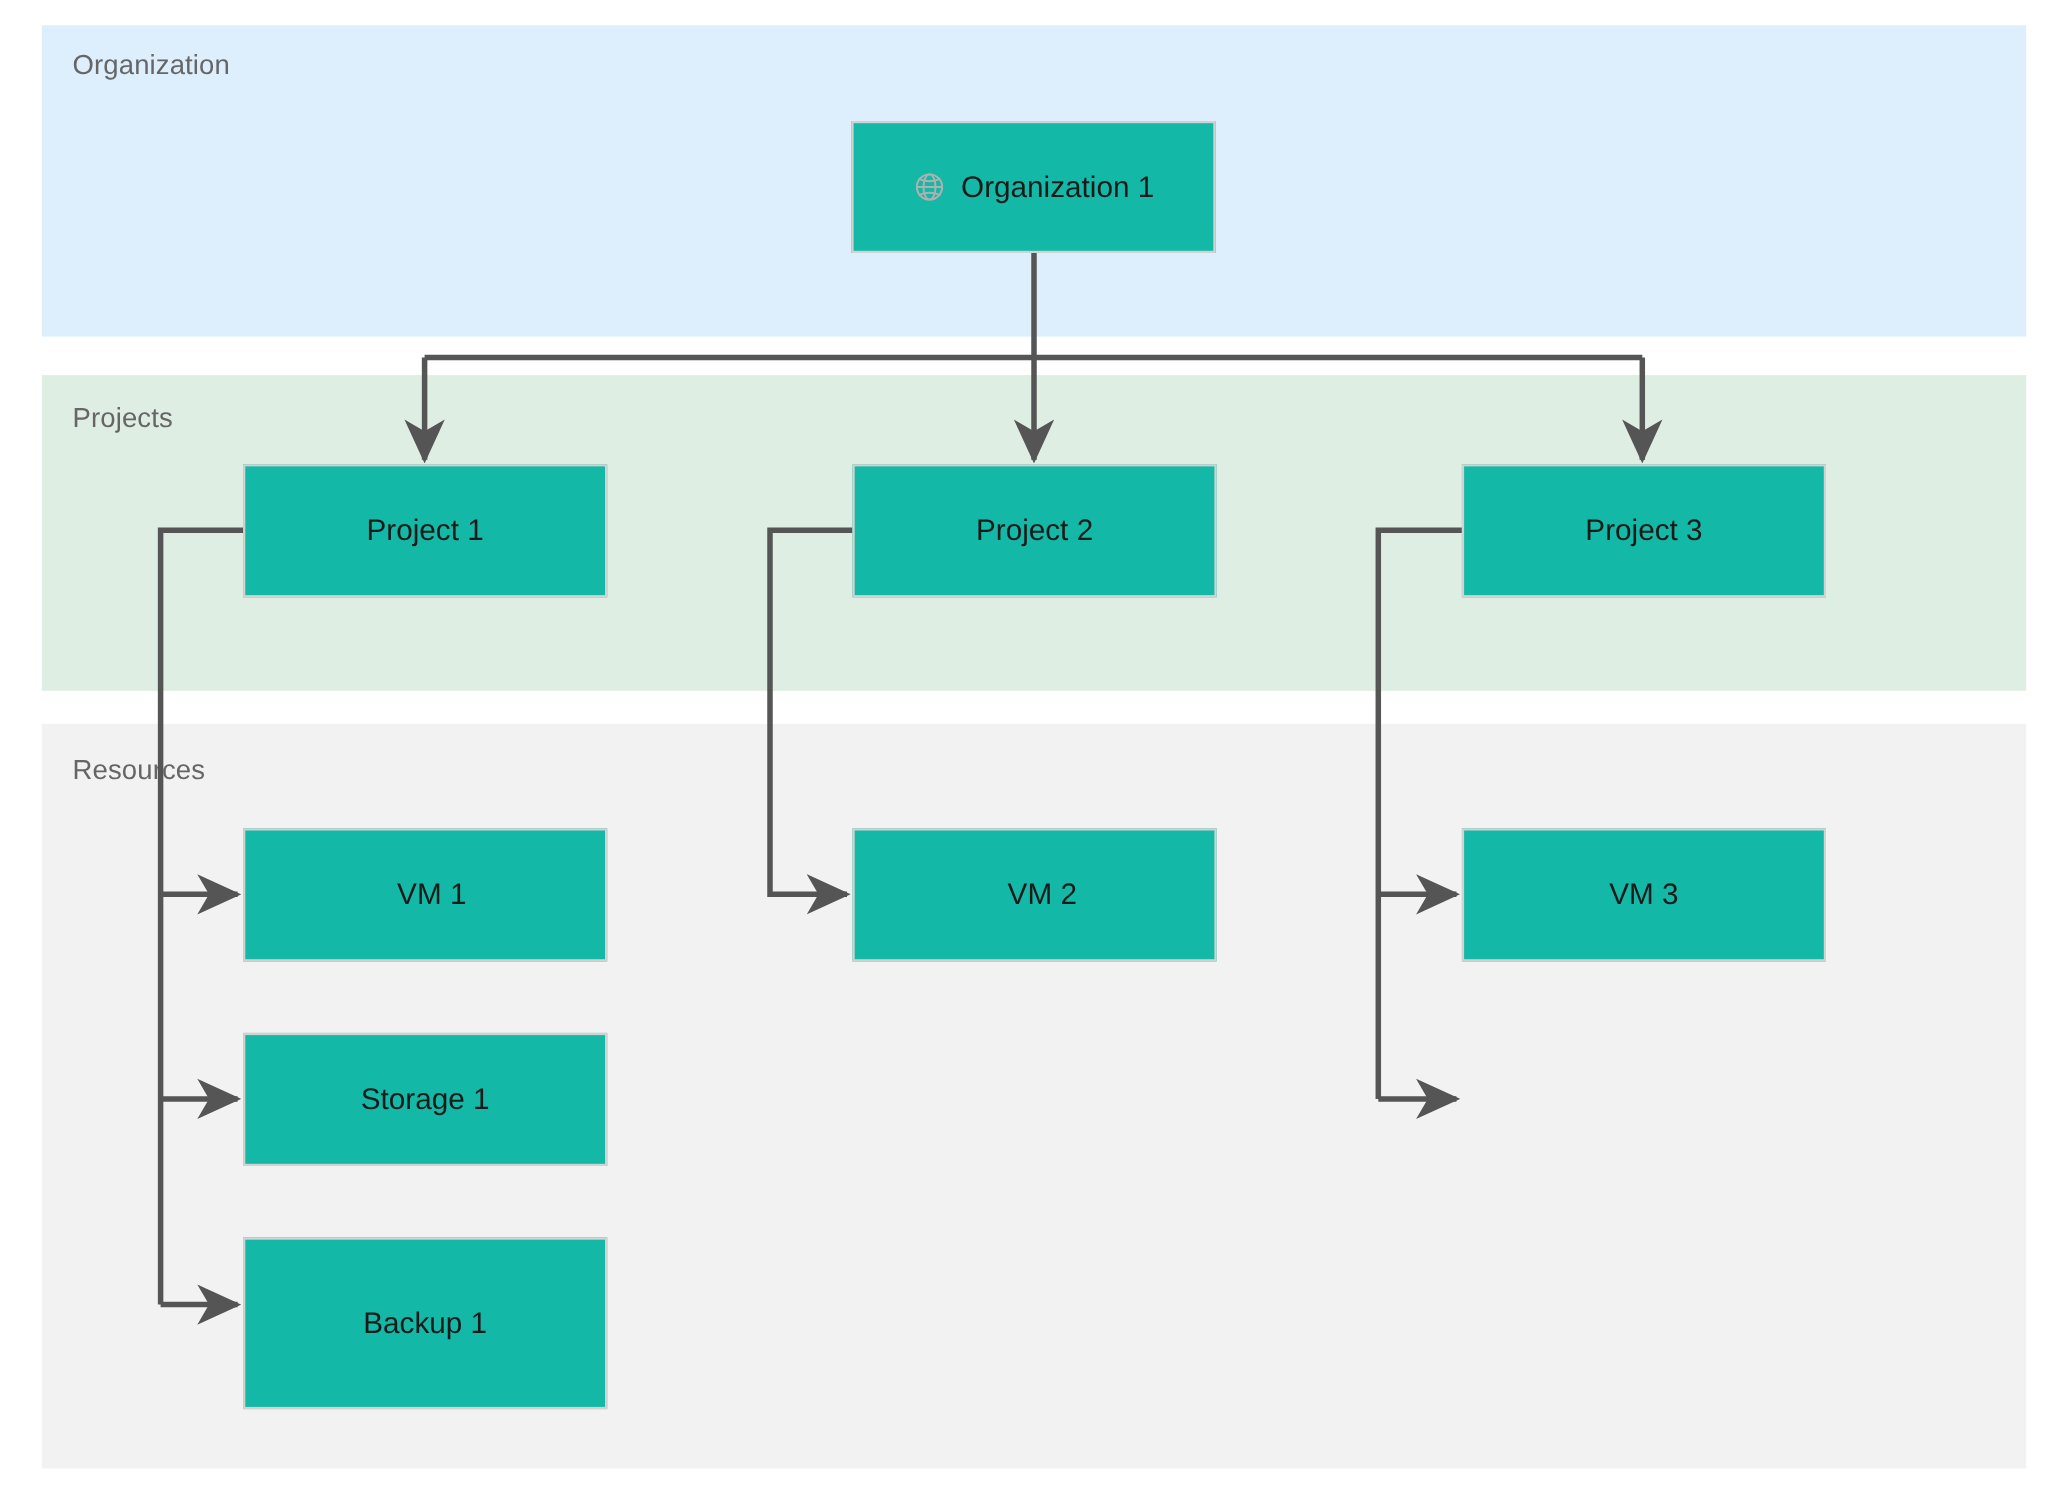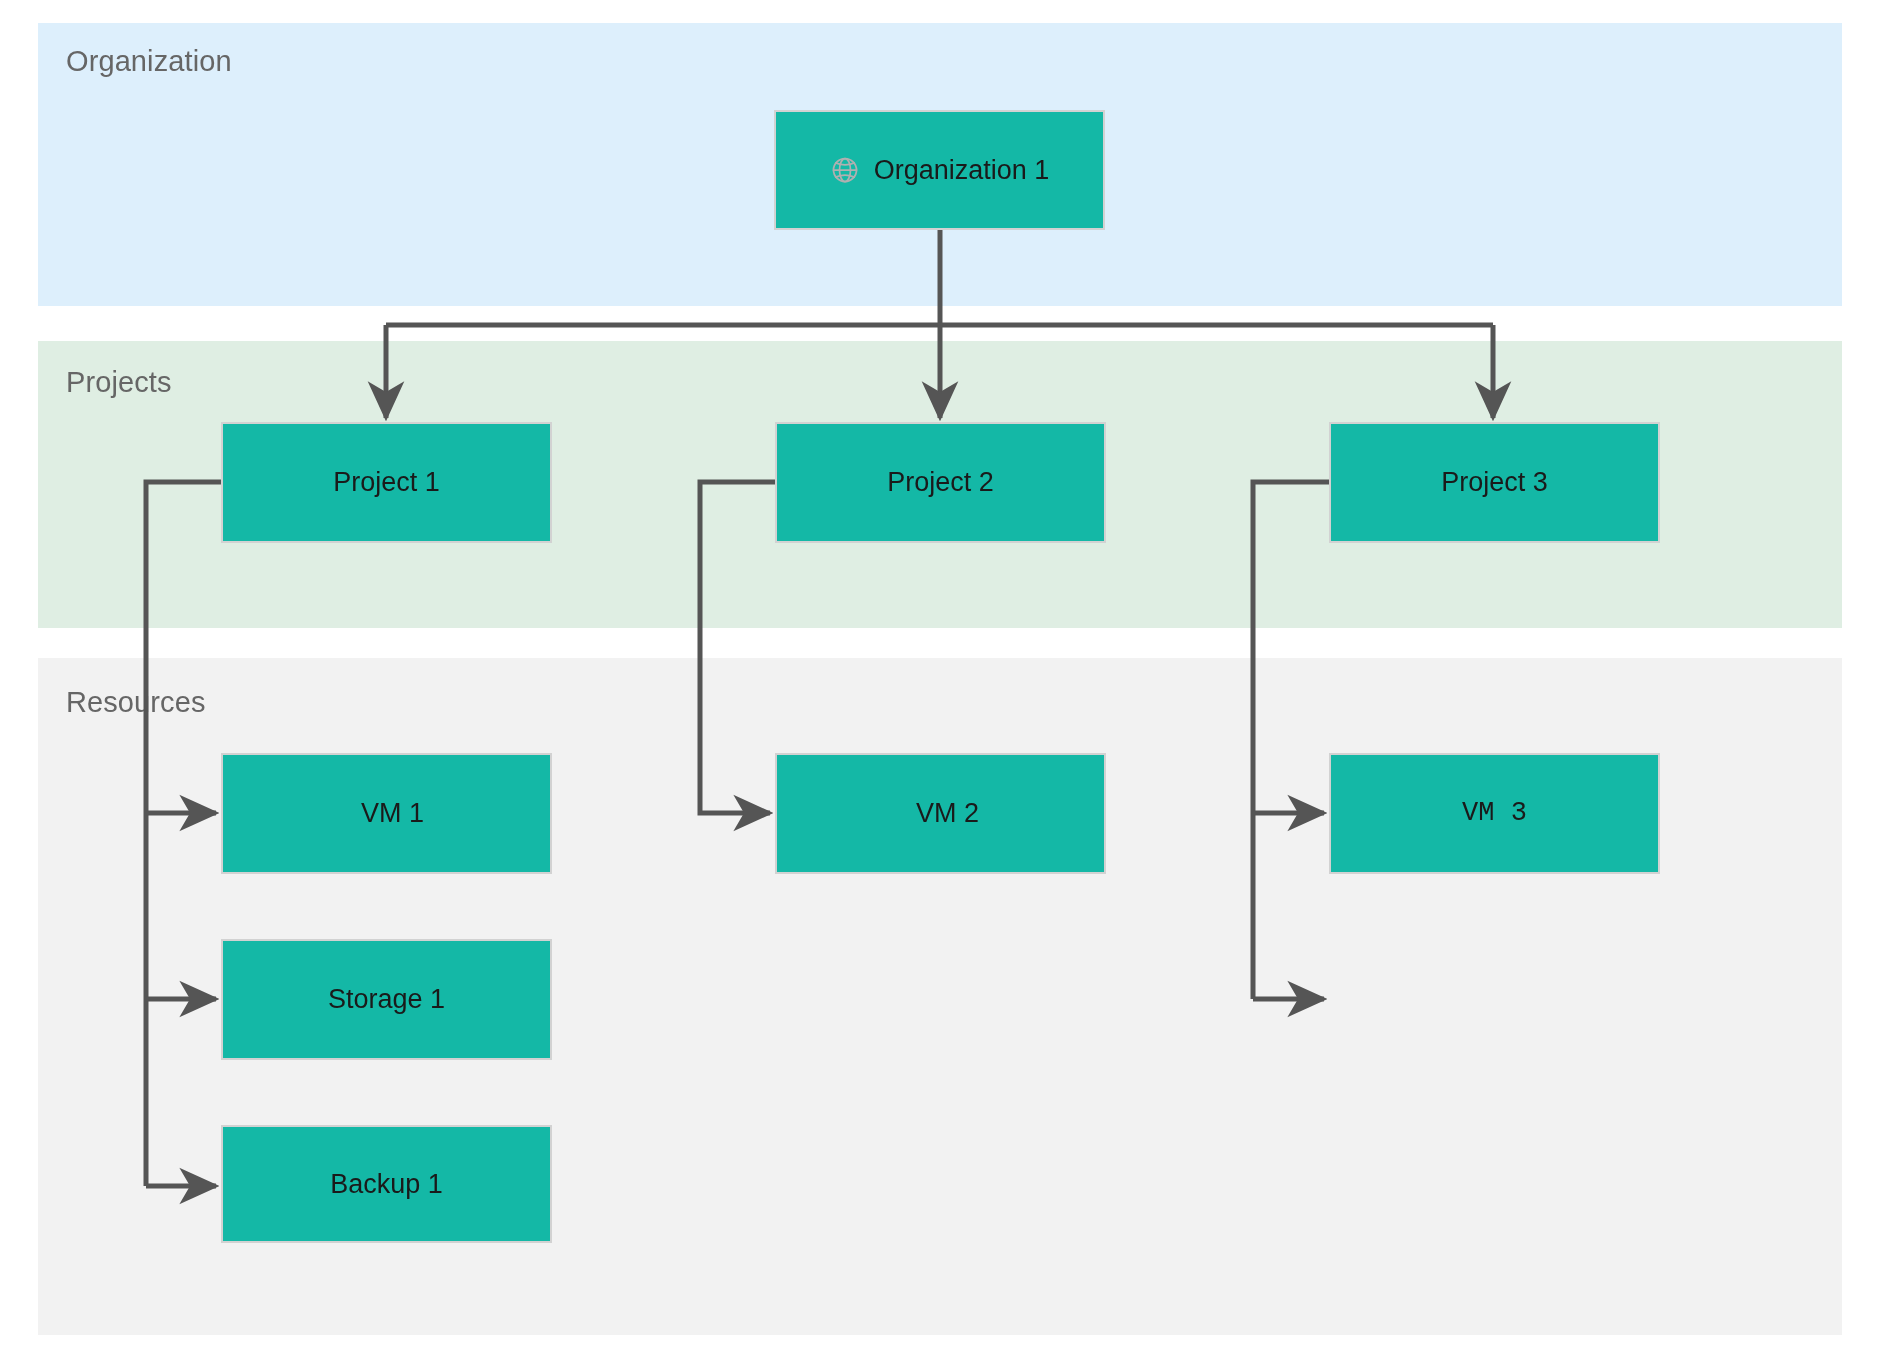--- a/index.html
+++ b/index.html
@@ -33,21 +33,21 @@
     background: #dfeee3;
   }
   .band-resources {
     left: 38px;  top: 658px;
     width: 1804px; height: 677px;
     background: #f2f2f2;
   }
   .band-label {
     position: absolute;
     color: #666666;
-    font-size: 29px;
+    font-size: 25px;
     line-height: 1;
     white-space: nowrap;
     letter-spacing: 0.1px;
   }
   .lbl-organization { left: 66px; top: 47px; }
   .lbl-projects     { left: 66px; top: 368px; }
   .lbl-resources    { left: 66px; top: 688px; }
 
   
   #connectors {
@@ -79,26 +79,26 @@
     gap: 14px;
   }
   .globe-icon { display: inline-block; width: 30px; height: 30px; flex: 0 0 auto; }
 
   .node-p1 { left: 221px;  top: 422px; width: 331px; height: 121px; }
   .node-p2 { left: 775px;  top: 422px; width: 331px; height: 121px; }
   .node-p3 { left: 1329px; top: 422px; width: 331px; height: 121px; }
 
   .node-vm1 { left: 221px;  top: 753px;  width: 331px; height: 121px; padding-left: 12px; }
   .node-vm2 { left: 775px;  top: 753px;  width: 331px; height: 121px; padding-left: 14px; }
-  .node-vm3 { left: 1329px; top: 753px;  width: 331px; height: 121px; font-family: Liberation Mono, monospace; }
+  .node-vm3 { left: 1329px; top: 753px;  width: 331px; height: 121px; }
 
   .node-st1 { left: 221px;  top: 939px;  width: 331px; height: 121px; }
   .node-st3 { left: 1329px; top: 939px;  width: 331px; height: 121px; }
 
-  .node-bk1 { left: 221px;  top: 1125px; width: 331px; height: 118px; }
+  .node-bk1 { left: 221px;  top: 1125px; width: 331px; height: 156px; }
 </style>
 </head>
 <body>
 
 <div id="canvas">
 
   <div class="band band-organization"></div>
   <div class="band band-projects"></div>
   <div class="band band-resources"></div>
 

